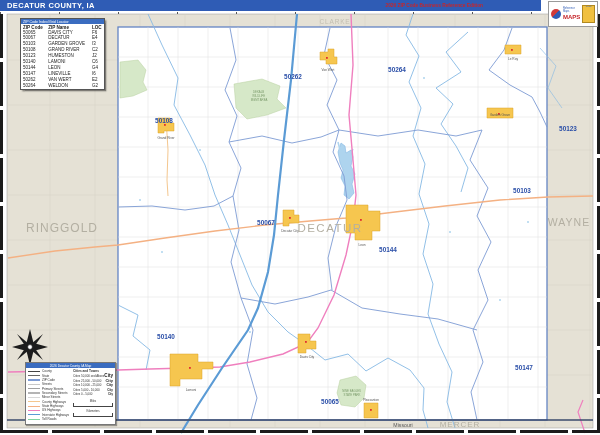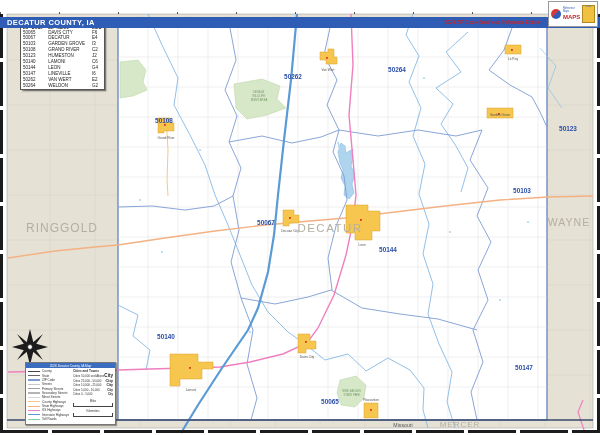--- a/index.html
+++ b/index.html
@@ -1,19 +1,19 @@
 <!DOCTYPE html>
 <html><head>
 <meta charset="utf-8">
 <style>
   html,body{margin:0;padding:0;background:#888;}
   #stage{position:relative;width:600px;height:435px;background:#fff;overflow:hidden;
          font-family:"Liberation Sans",sans-serif;}
   
-  #topbar{position:absolute;left:0;top:17px;width:600px;height:11px;background:#2f5cb5;z-index:6;text-align:center;}
+  #topbar{position:absolute;left:0;top:0;width:541px;height:11px;background:#2f5cb5;z-index:6;text-align:center;}
   #topbar .title{position:absolute;left:7px;top:1px;color:#fff;font-size:7.5px;font-weight:bold;letter-spacing:.4px;}
   #topbar .edition{position:absolute;right:58px;top:2.5px;color:#c6262b;font-size:4.8px;font-weight:bold;}
   #hdr-ticks{position:absolute;left:0;top:11.5px;width:600px;height:2px;z-index:5;
     background:repeating-linear-gradient(90deg,#555 0 1px,transparent 1px 59px);}
   
   #logo{position:absolute;right:2px;top:1px;width:50px;height:26px;background:#fff;border:.5px solid #9a9a9a;
         z-index:7;display:flex;align-items:center;gap:2px;padding:1px 2px;box-sizing:border-box;}
   #logo .globe{width:10px;height:10px;border-radius:50%;background:linear-gradient(135deg,#d03a3a 50%,#2f5cb5 50%);flex:0 0 auto;}
   #logo .mid{display:flex;flex-direction:column;line-height:1;}
   #logo .brand{color:#c6262b;font-weight:bold;font-size:6px;}

